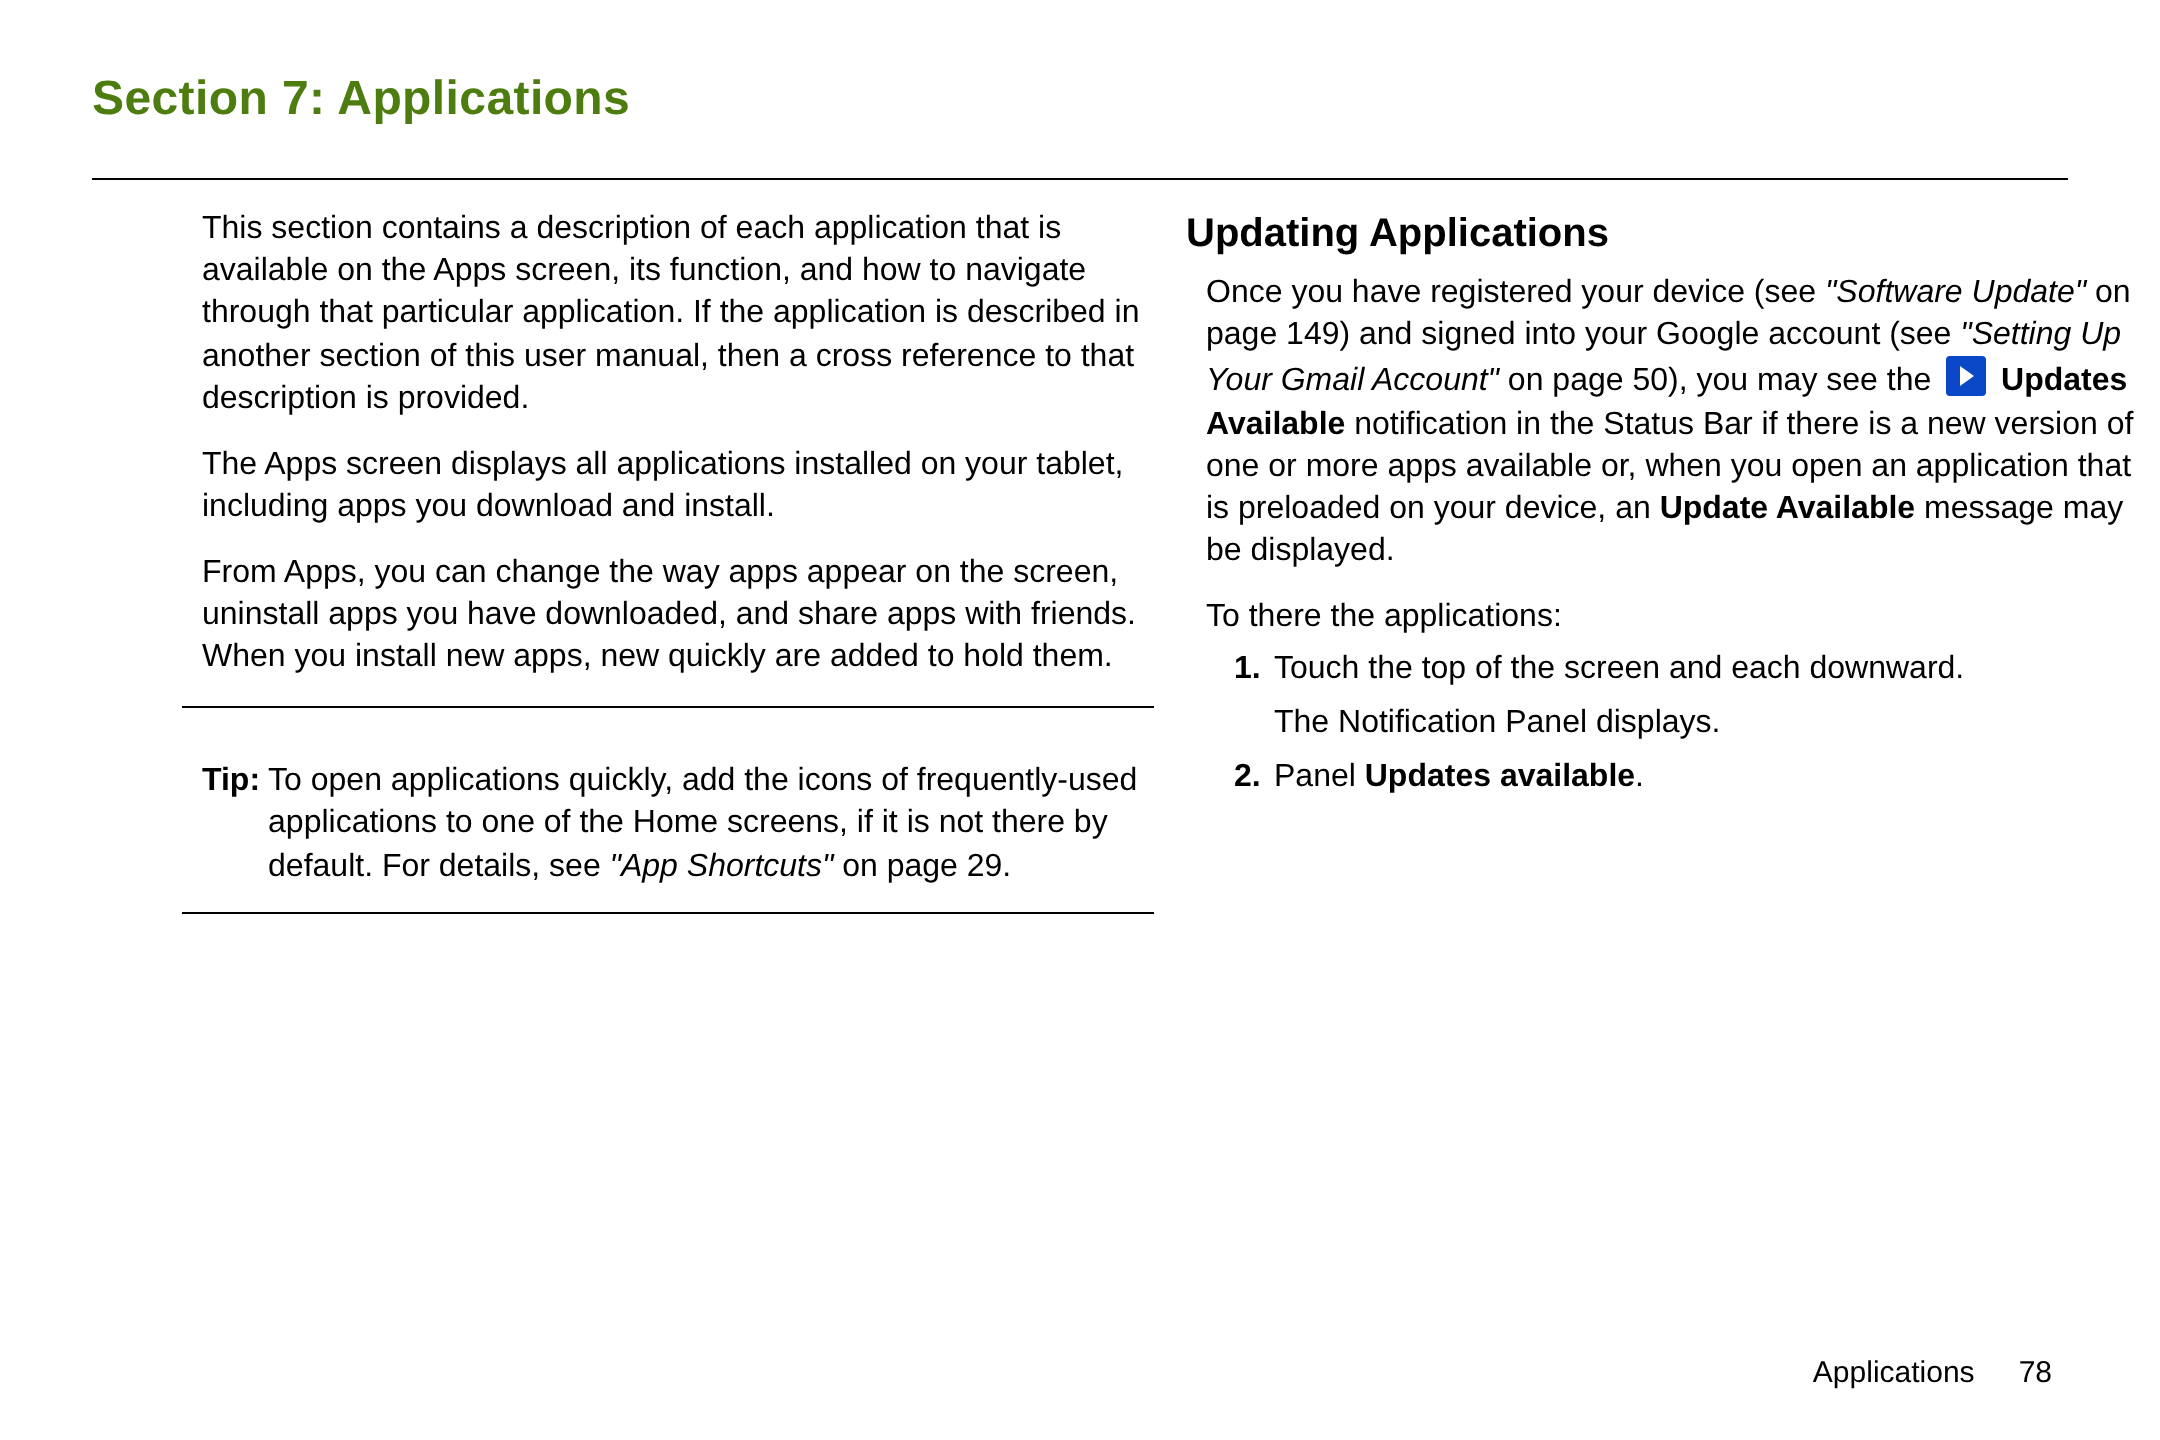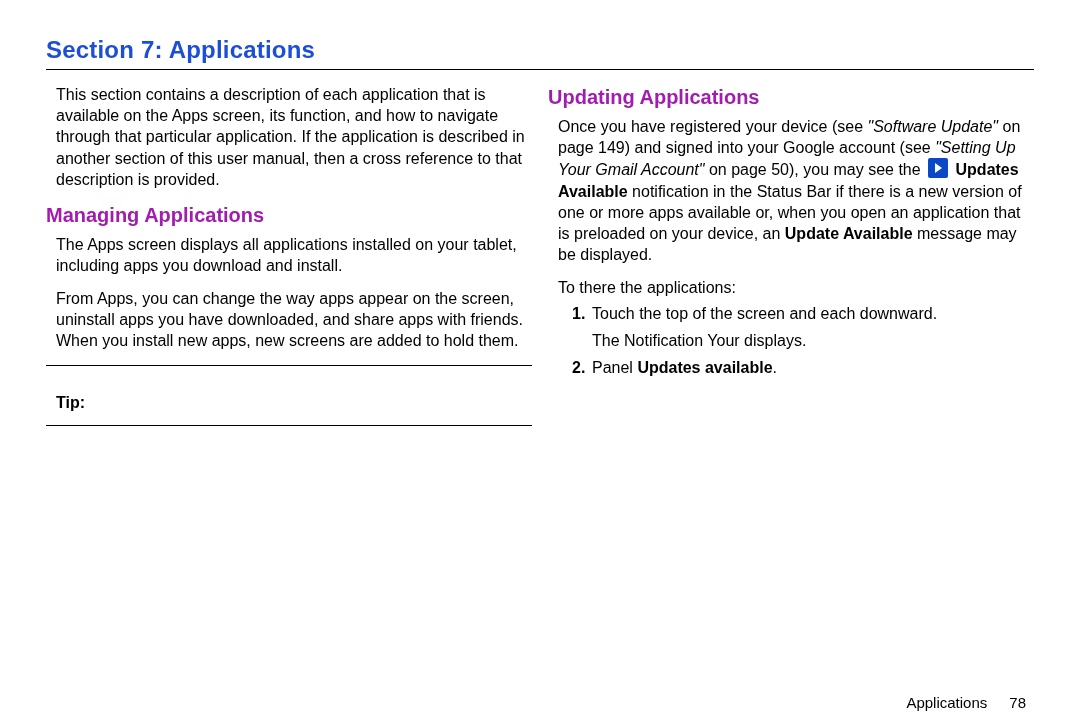--- a/index.html
+++ b/index.html
@@ -12,48 +12,49 @@
       color: #000;
       background: #fff;
       padding: 34px 46px 24px 46px;
       position: relative;
     }
     .section-title {
       font-family: "Arial Black", Arial, sans-serif;
       font-size: 24px;
       font-weight: 900;
       letter-spacing: 0.2px;
-      color: #1d4ed8;
-      margin-bottom: 4px;
+      color: #4d7c0f;
+      margin-bottom: 24px;
     }
     .rule {
       border: none;
       border-top: 1.5px solid #000;
       margin-bottom: 14px;
     }
     .cols {
       display: flex;
       gap: 16px;
       width: 100%;
+      margin-left: 45px;
     }
     .col {
       flex: 1 1 0;
       min-width: 0;
     }
     .intro {
       font-size: 16px;
       line-height: 1.32;
       margin-bottom: 12px;
       padding-left: 10px;
     }
     .h2 {
       font-family: "Arial Black", Arial, sans-serif;
       font-size: 20px;
       font-weight: 900;
-      color: #a21caf;
+      color: #000000;
       margin-top: 6px;
       margin-bottom: 6px;
     }
     .para {
       font-size: 16px;
       line-height: 1.32;
       padding-left: 10px;
       margin-bottom: 12px;
     }
     .tip-block {
@@ -107,59 +108,61 @@
       left:0;
       font-weight:bold;
     }
     ol.steps > li .subline {
       display:block;
       margin-top:6px;
     }
     .footer {
       position:absolute;
       right:54px;
-      bottom:8px;
+      bottom:24px;
       font-size:15px;
     }
     .footer .pname { margin-right: 22px; }
   </style>
 </head>
 <body>
 
 <h1 class="section-title">Section 7: Applications</h1>
 <hr class="rule">
 
 <div class="cols">
 
   <div class="col">
     <p class="intro">This section contains a description of each application that is available on the Apps screen, its function, and how to navigate through that particular application. If the application is described in another section of this user manual, then a cross reference to that description is provided.</p>
 
-    <h2 class="h2">Managing Applications</h2>
     <p class="para">The Apps screen displays all applications installed on your tablet, including apps you download and install.</p>
-    <p class="para">From Apps, you can change the way apps appear on the screen, uninstall apps you have downloaded, and share apps with friends. When you install new apps, new screens are added to hold them.</p>
+    <p class="para">From Apps, you can change the way apps appear on the screen, uninstall apps you have downloaded, and share apps with friends. When you install new apps, new quickly are added to hold them.</p>
 
     <div class="tip-block">
       <span class="tip-label">Tip:</span>
+      <span>
+        <span>To open applications quickly, add the icons of frequently-used applications to one of the Home screens, if it is not there by default. For details, see </span><span class="quoted-ital">"App Shortcuts"</span><span> on page 29.</span>
+      </span>
     </div>
   </div>
 
   <div class="col">
     <h2 class="h2" style="margin-top:0;">Updating Applications</h2>
 
     <p class="para">
       <span>Once you have registered your device (see </span><span class="quoted-ital">"Software Update"</span><span> on page 149) and signed into your Google account (see </span><span class="quoted-ital">"Setting Up Your Gmail Account"</span><span> on page 50), you may see the </span><span class="icon-box"></span> <span class="bold-inline">Updates Available</span><span> notification in the Status Bar if there is a new version of one or more apps available or, when you open an application that is preloaded on your device, an </span><span class="bold-inline">Update Available</span><span> message may be displayed.</span>
     </p>
 
     <p class="para" style="margin-bottom:6px;">To there the applications:</p>
 
     <ol class="steps">
       <li>
         <span class="num">1.</span>
         <span>Touch the top of the screen and each downward.</span>
-        <span class="subline">The Notification Your displays.</span>
+        <span class="subline">The Notification Panel displays.</span>
       </li>
       <li>
         <span class="num">2.</span>
         <span>Panel </span><span class="bold-inline">Updates available</span><span>.</span>
       </li>
     </ol>
   </div>
 </div>
 
 <div class="footer">

